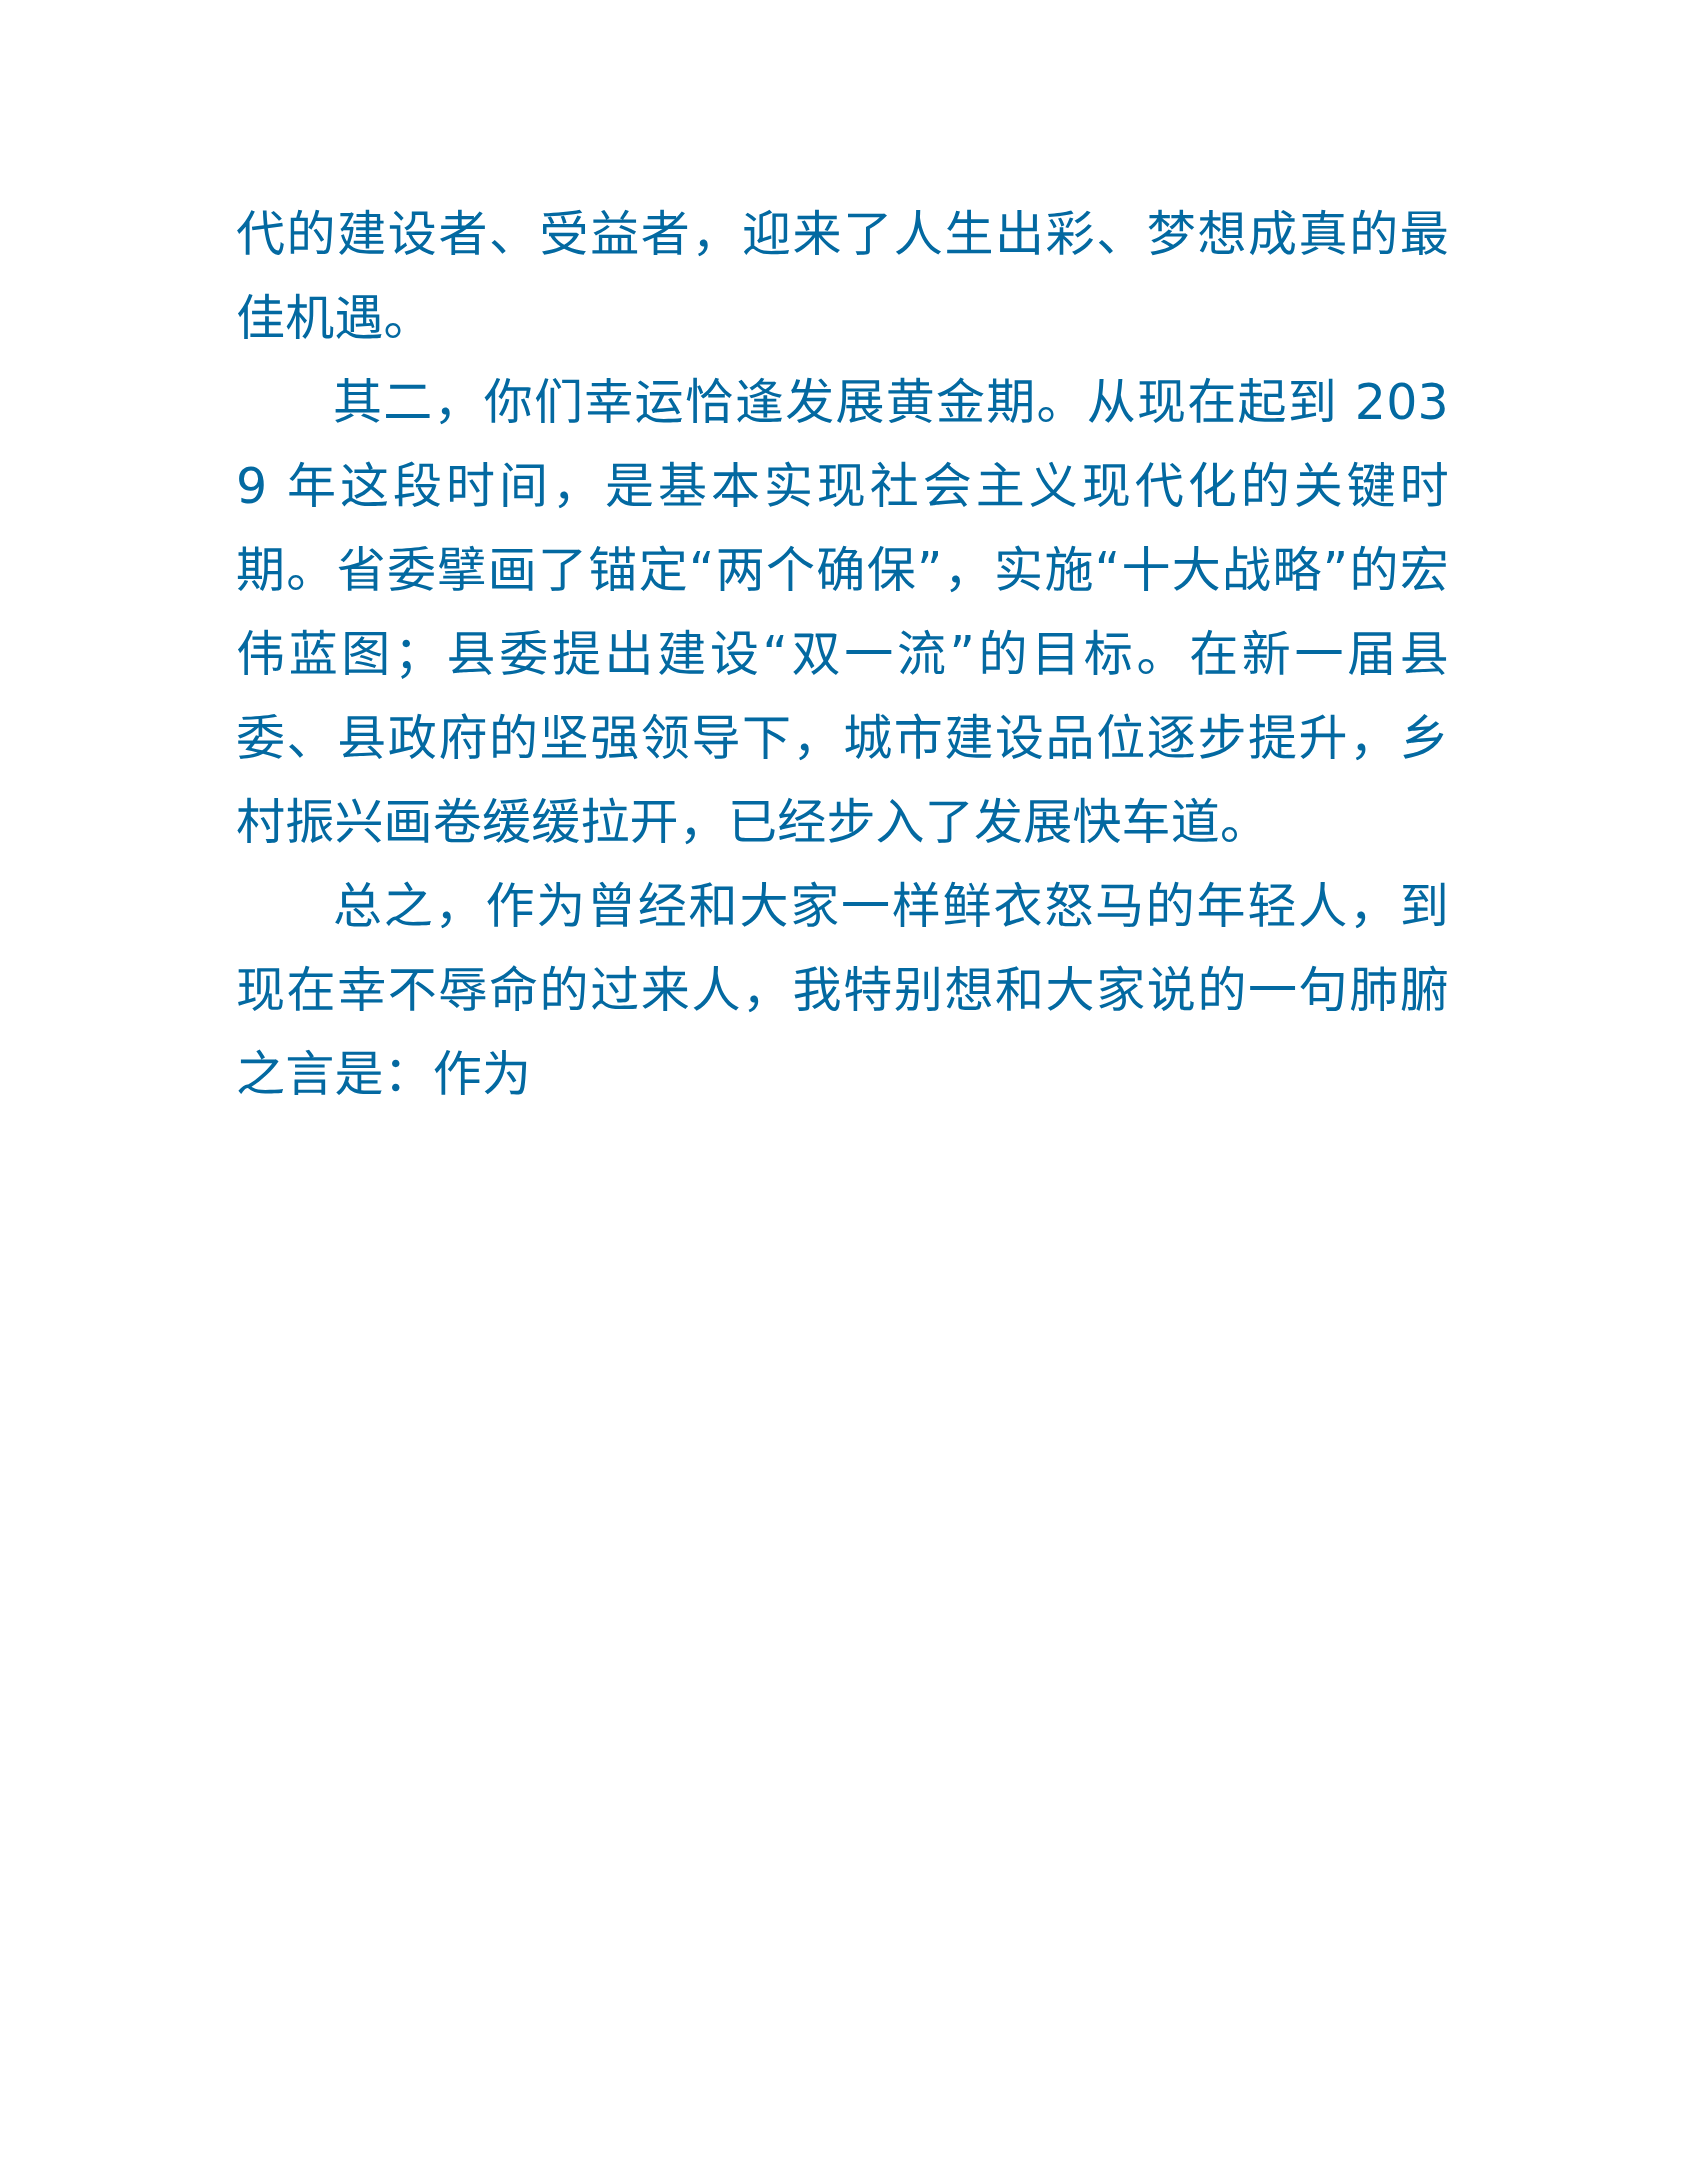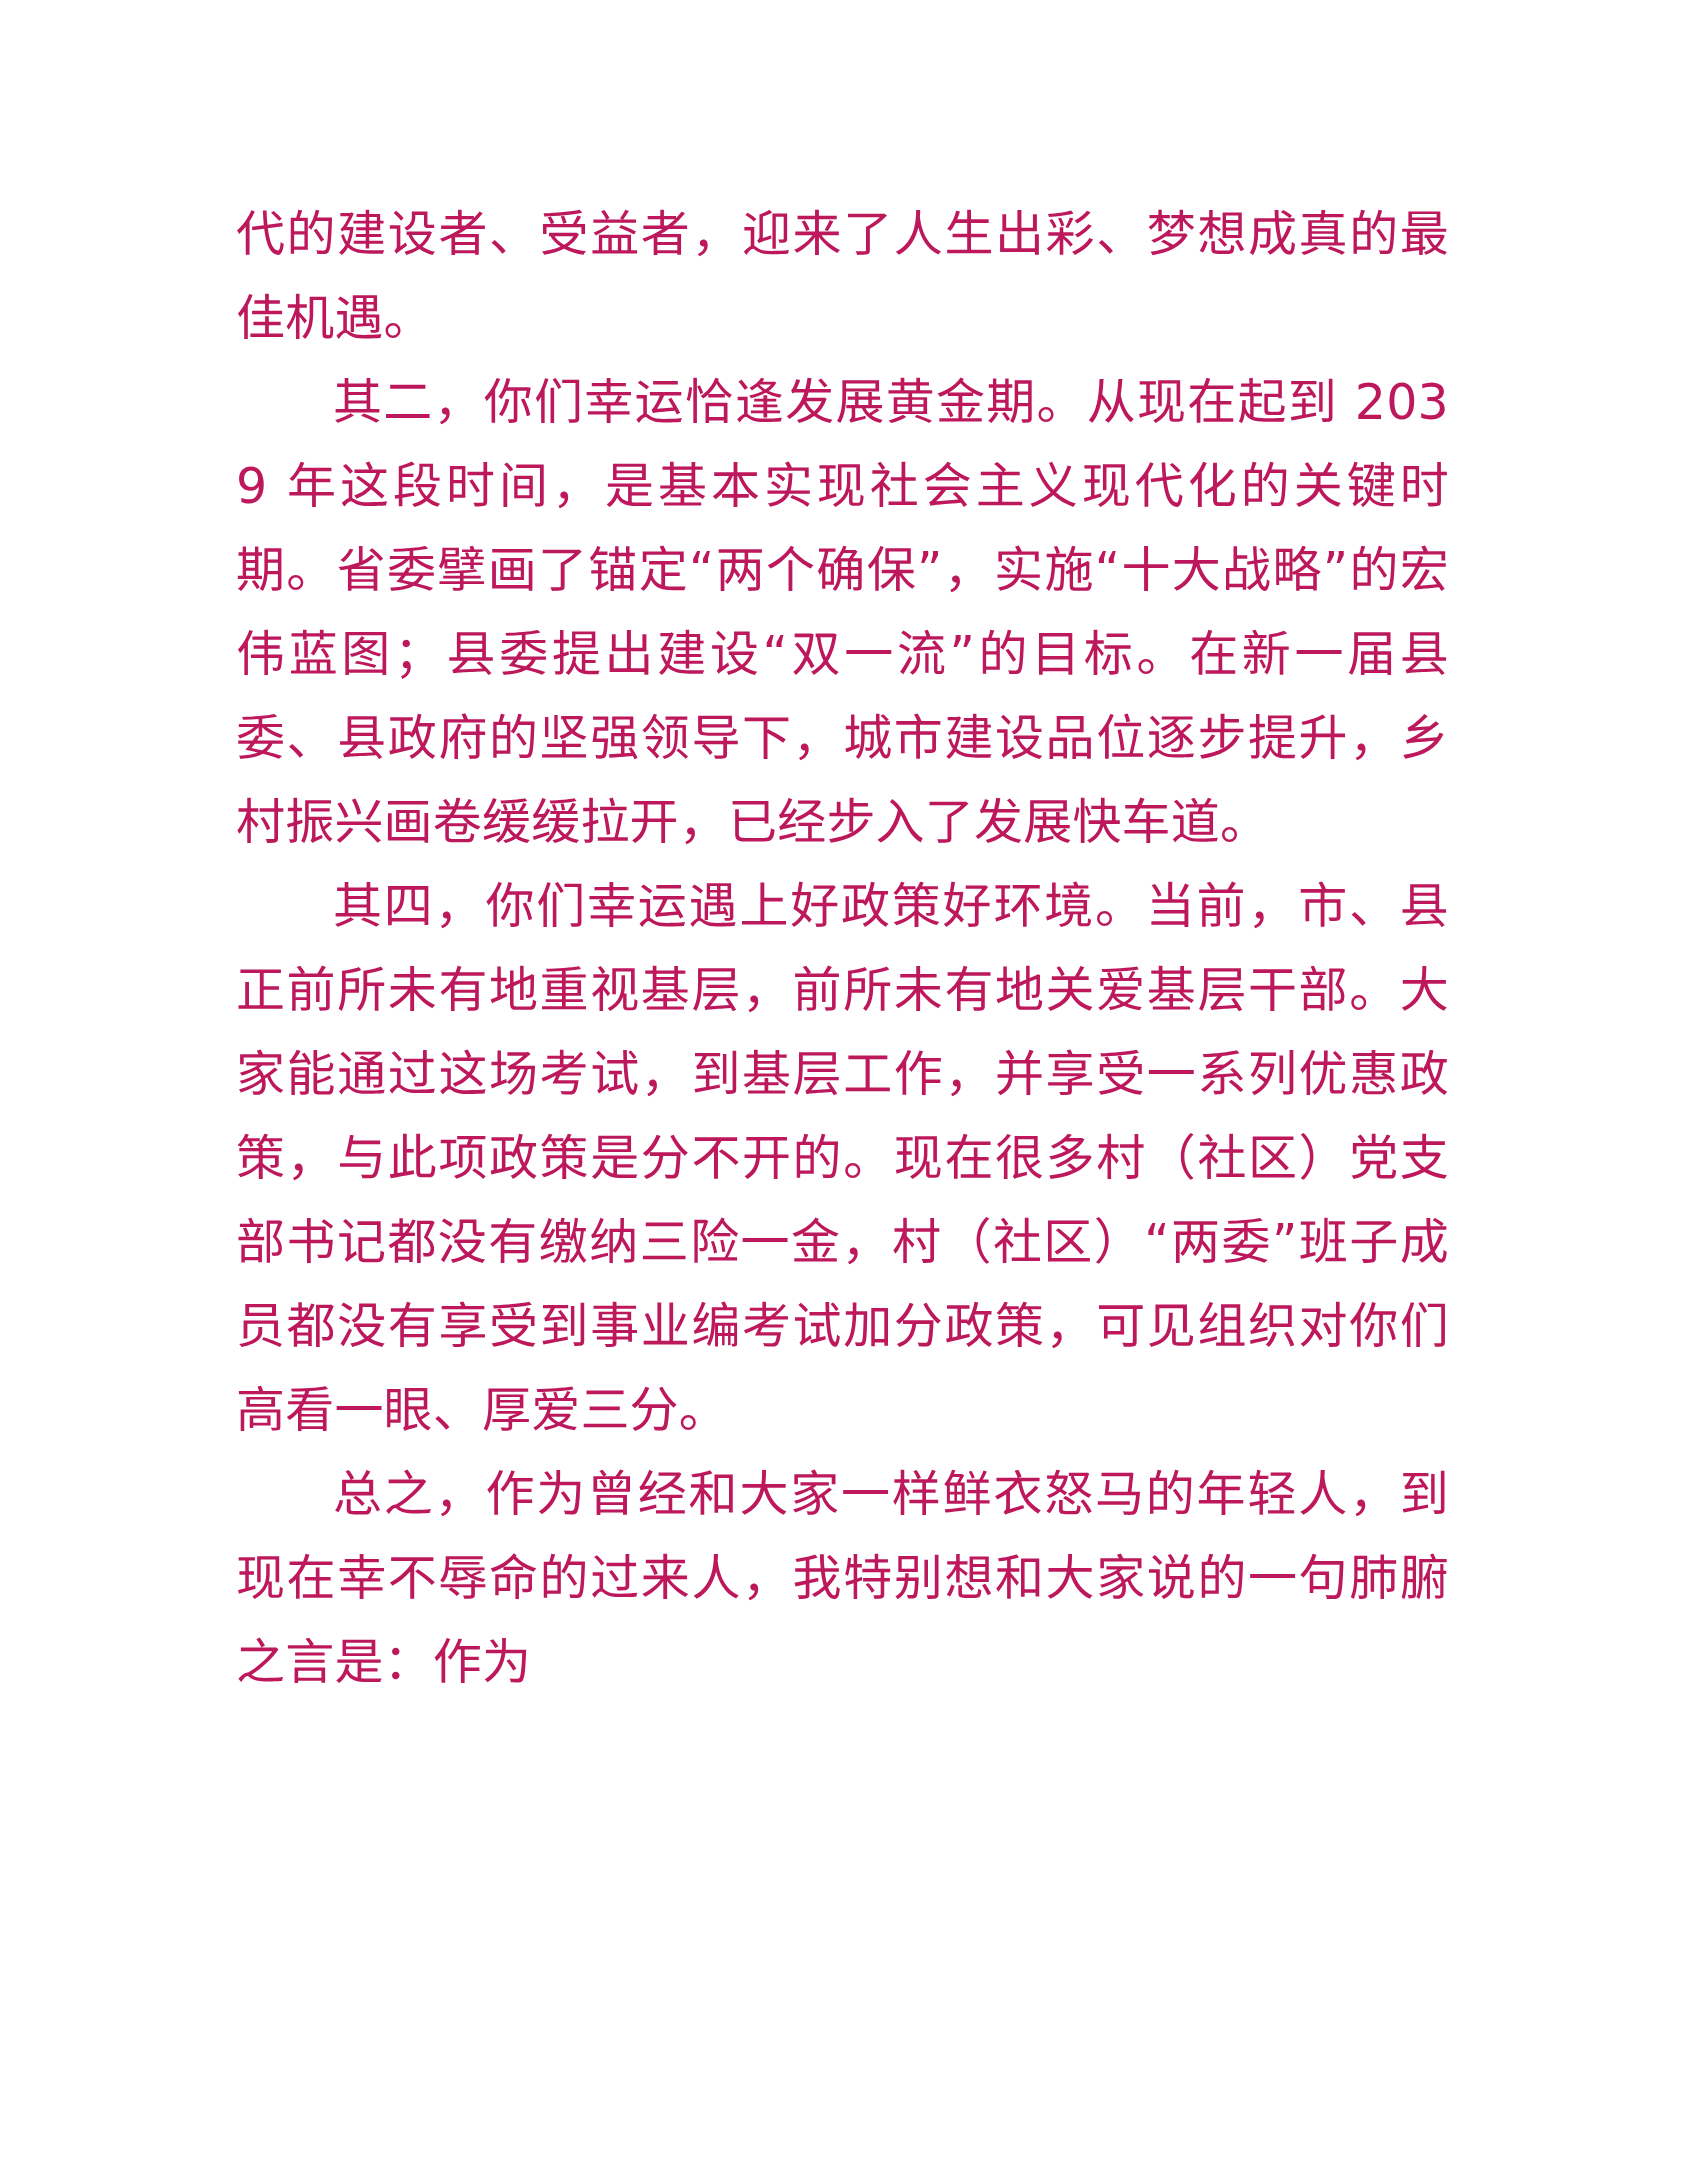--- a/index.html
+++ b/index.html
@@ -20,21 +20,21 @@
   .text-column {
     position: absolute;
     left: 236px;
     top: 193px;
     width: 1213px;
   }
   .para {
     font-family: "DejaVu Sans", "Liberation Sans", sans-serif;
     font-size: 49px;
     line-height: 84px;
-    color: #be185d;
+    color: #0369a1;
     text-align: justify;
     text-justify: inter-ideograph;
     margin: 0 0 0 0;
     letter-spacing: 0.2px;
     font-weight: 400;
     word-break: break-all;
   }
   .para.indent {
     text-indent: 97px;
   }
@@ -47,19 +47,18 @@
 <body>
 
 <div class="page">
   <div class="text-column">
 
     <p class="para">代的建设者、受益者，迎来了人生出彩、梦想成真的最佳机遇。</p>
 
     <p class="para indent">其二，你们幸运恰逢发展黄金期。从现在起到 2039 年这段时间，是基本实现社会主义现代化的关键时期。省委擘画了锚定“两个确保”，实施“十大战略”的宏伟蓝图；县委提出建设“双一流”的目标。在新一届县委、县政府的坚强领导下，城市建设品位逐步提升，乡村振兴画卷缓缓拉开，已经步入了发展快车道。</p>
 
 
-    <p class="para indent">其四，你们幸运遇上好政策好环境。当前，市、县正前所未有地重视基层，前所未有地关爱基层干部。大家能通过这场考试，到基层工作，并享受一系列优惠政策，与此项政策是分不开的。现在很多村（社区）党支部书记都没有缴纳三险一金，村（社区）“两委”班子成员都没有享受到事业编考试加分政策，可见组织对你们高看一眼、厚爱三分。</p>
 
     <p class="para indent">总之，作为曾经和大家一样鲜衣怒马的年轻人，到现在幸不辱命的过来人，我特别想和大家说的一句肺腑之言是：作为</p>
 
   </div>
 </div>
 
 
 </body></html>

